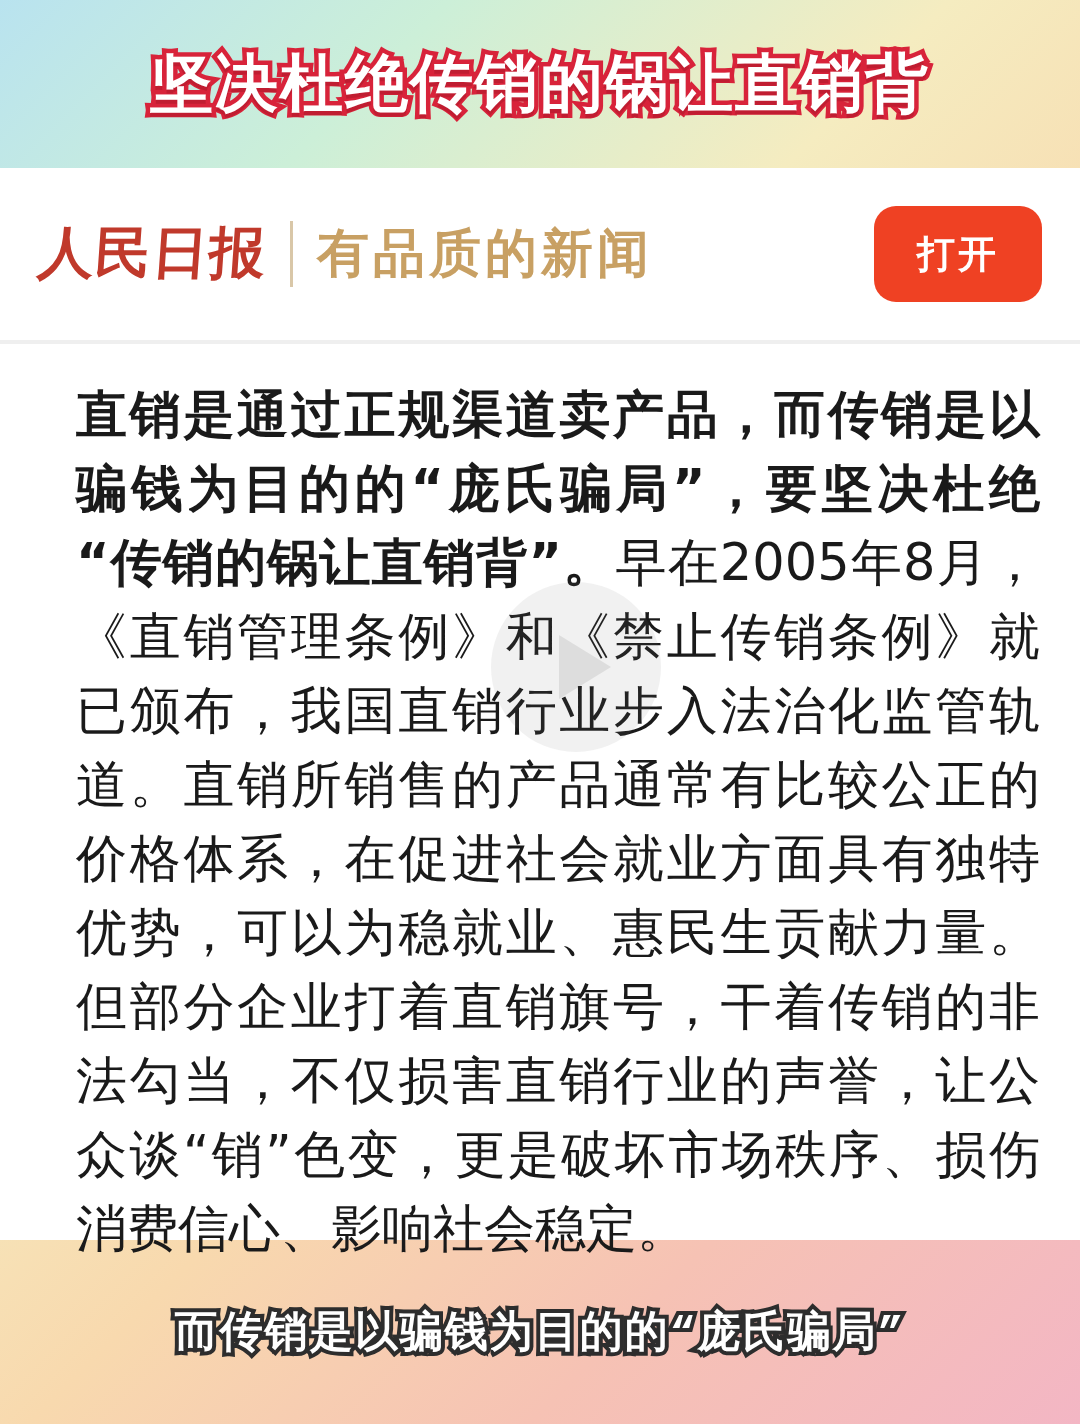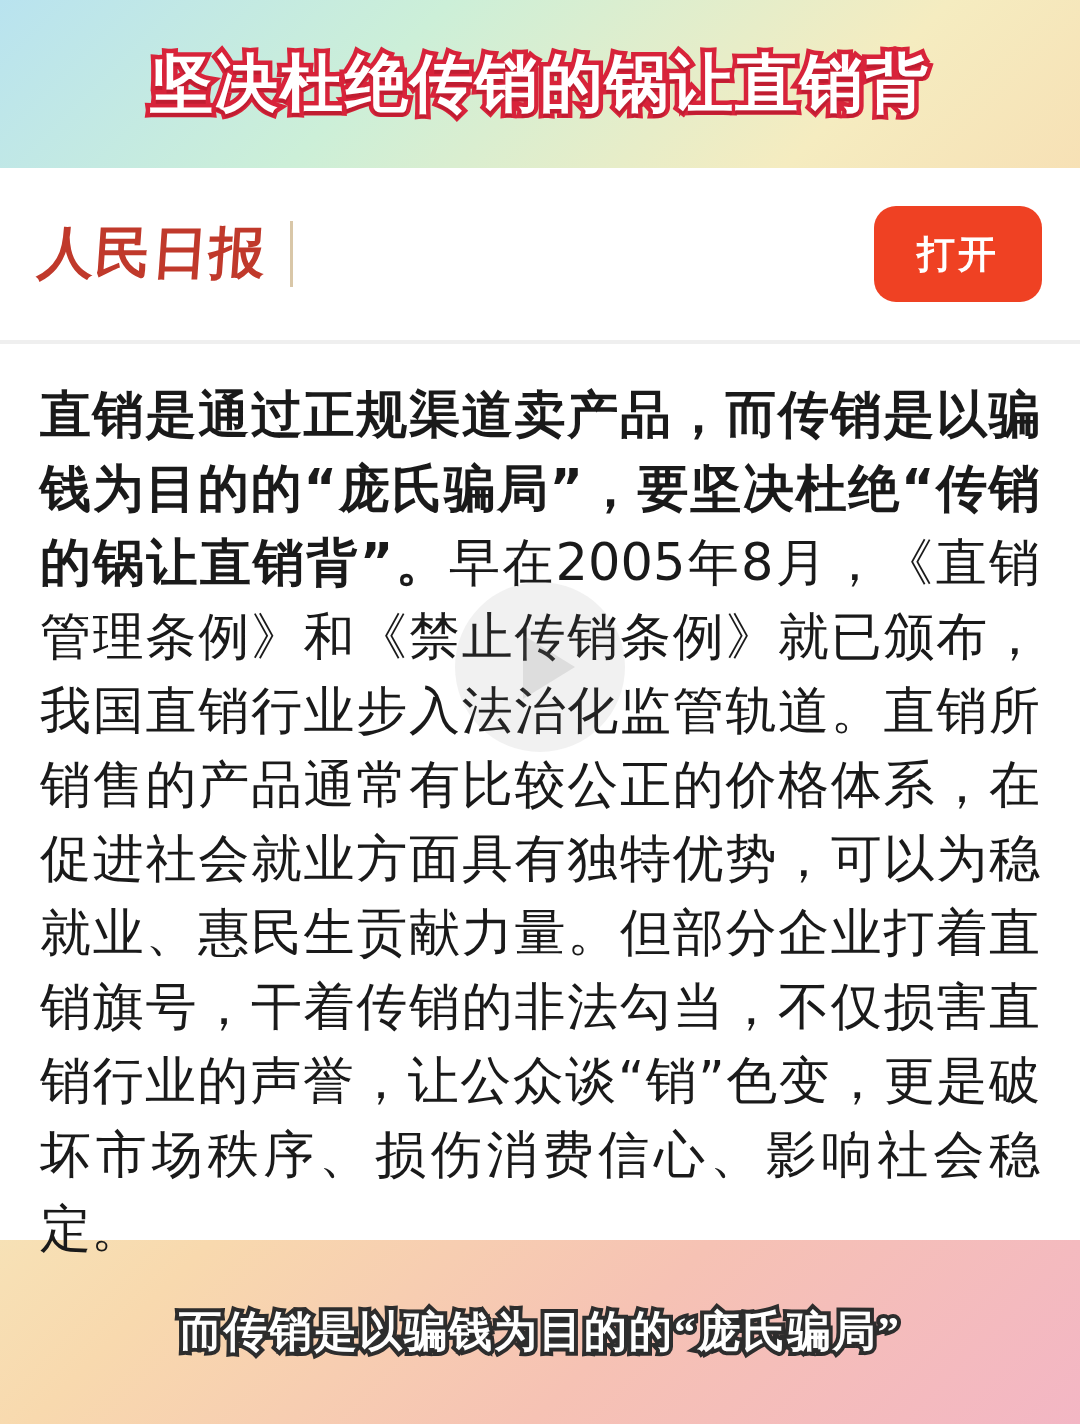--- a/index.html
+++ b/index.html
@@ -107,20 +107,21 @@
 
   .card-divider {
     height: 4px;
     background: #efefef;
     margin: 0;
   }
 
   .article-body {
     position: relative;
     padding: 34px 40px 0 40px;
+    margin-left: 36px;
   }
   .article-text {
     font-family: "DejaVu Sans", "Liberation Sans", sans-serif;
     font-size: 51px;
     line-height: 74px;
     color: #1a1a1a;
     text-align: justify;
     letter-spacing: 0px;
     margin: 0;
   }
@@ -156,21 +157,21 @@
     position: absolute;
     left: 0;
     top: 1240px;
     width: 1080px;
     height: 184px;
     display: flex;
     align-items: center;
     justify-content: center;
   }
   .caption {
-    font-family: Liberation Serif, serif;
+    font-family: Liberation Mono, monospace;
     font-size: 43px;
     font-weight: bold;
     color: #ffffff;
     -webkit-text-stroke: 8px #2d2d2d;
     paint-order: stroke fill;
     letter-spacing: 2px;
     white-space: nowrap;
   }
 </style>
 </head>
@@ -181,20 +182,21 @@
   <div class="top-banner">
     <div class="banner-title">坚决杜绝传销的锅让直销背</div>
   </div>
 
   <div class="card">
 
     <div class="card-header">
       <div class="brand">
         <div class="brand-logo">人民日报</div>
         <div class="brand-divider"></div>
+        <div class="brand-slogan">有品质的新闻</div>
       </div>
       <button class="open-button">打开</button>
     </div>
 
     <div class="card-divider"></div>
 
     <div class="article-body">
       <div class="watermark"></div>
       <p class="article-text"><span class="lead">直销是通过正规渠道卖产品，而传销是以骗钱为目的的“庞氏骗局”，要坚决杜绝“传销的锅让直销背”。</span><span>早在2005年8月，《直销管理条例》和《禁止传销条例》就已颁布，我国直销行业步入法治化监管轨道。直销所销售的产品通常有比较公正的价格体系，在促进社会就业方面具有独特优势，可以为稳就业、惠民生贡献力量。但部分企业打着直销旗号，干着传销的非法勾当，不仅损害直销行业的声誉，让公众谈“销”色变，更是破坏市场秩序、损伤消费信心、影响社会稳定。</span></p>
     </div>

